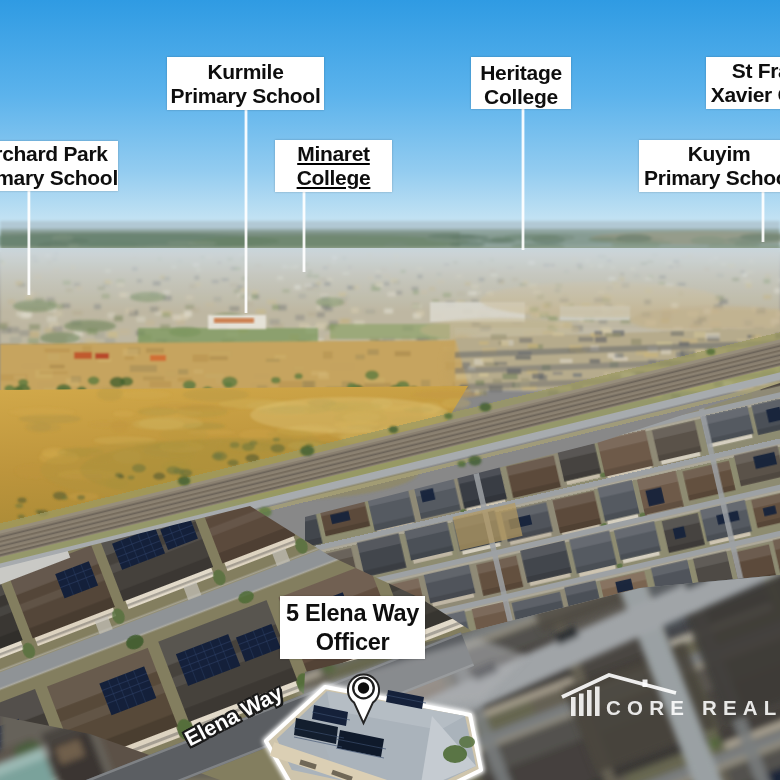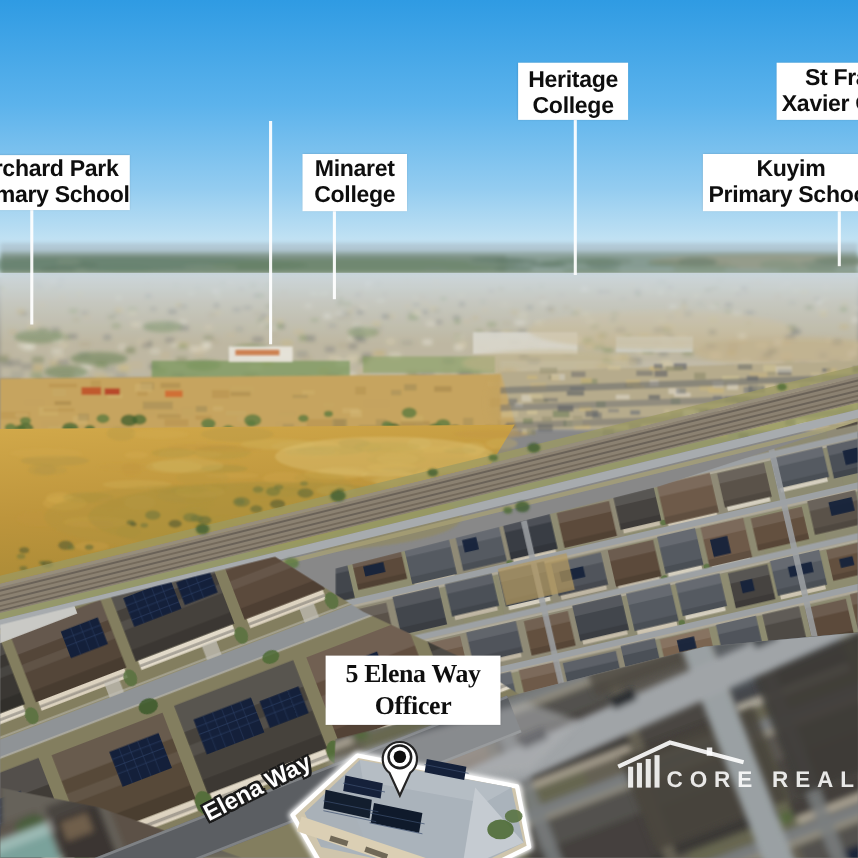--- a/index.html
+++ b/index.html
@@ -1890,38 +1890,41 @@
 <rect x="521.6" y="109.0" width="2.8" height="141.0" fill="#ffffff" opacity="0.93"></rect>
 
 <rect x="761.6" y="192.0" width="2.8" height="50.0" fill="#ffffff" opacity="0.93"></rect>
 </g>
 </svg>
 
 <div class="lbl" style="left:-32px;top:141px;width:150px;height:50px;">
       <div class="lt">Orchard Park<br>Primary School</div>
     </div>
 
-
-<div class="lbl" style="left:275px;top:140px;width:95px;height:52px;">
+<div class="lbl" style="left:167px;top:57px;width:157px;height:53px;">
+      <div class="lt">Kurmile<br>Primary School</div>
+    </div>
+
+<div class="lbl" style="left:275px;top:140px;width:117px;height:52px;text-decoration:underline;">
       <div class="lt">Minaret<br>College</div>
     </div>
 
 <div class="lbl" style="left:471px;top:57px;width:100px;height:52px;align-items:flex-end;">
       <div class="lt">Heritage<br>College</div>
     </div>
 
 <div class="lbl" style="left:706px;top:57px;width:150px;height:52px;">
       <div class="lt">St Francis<br>Xavier College</div>
     </div>
 
 <div class="lbl" style="left:639px;top:140px;width:160px;height:52px;">
       <div class="lt">Kuyim<br>Primary School</div>
     </div>
 
-<div class="lbl big" style="left:296px;top:596px;width:159px;height:63px;font-family:Liberation Serif, serif;">
+<div class="lbl big" style="left:280px;top:596px;width:145px;height:63px;">
       <div class="lt">5 Elena Way<br>Officer</div>
     </div>
 
 <div class="street">Elena Way</div>
 
 <svg class="pin" width="37" height="55" viewBox="0 0 37 55">
 <path d="M18.5 52.2 L9.1 31.6 A15.6 15.6 0 1 1 27.9 31.6 Z" fill="#ffffff" stroke="#242424" stroke-width="2"></path>
 <circle cx="18.5" cy="17" r="10.3" fill="#ffffff" stroke="#1d1d1d" stroke-width="2.3"></circle>
 <circle cx="18.5" cy="17" r="5.7" fill="#0d0d0d"></circle>
 </svg>

